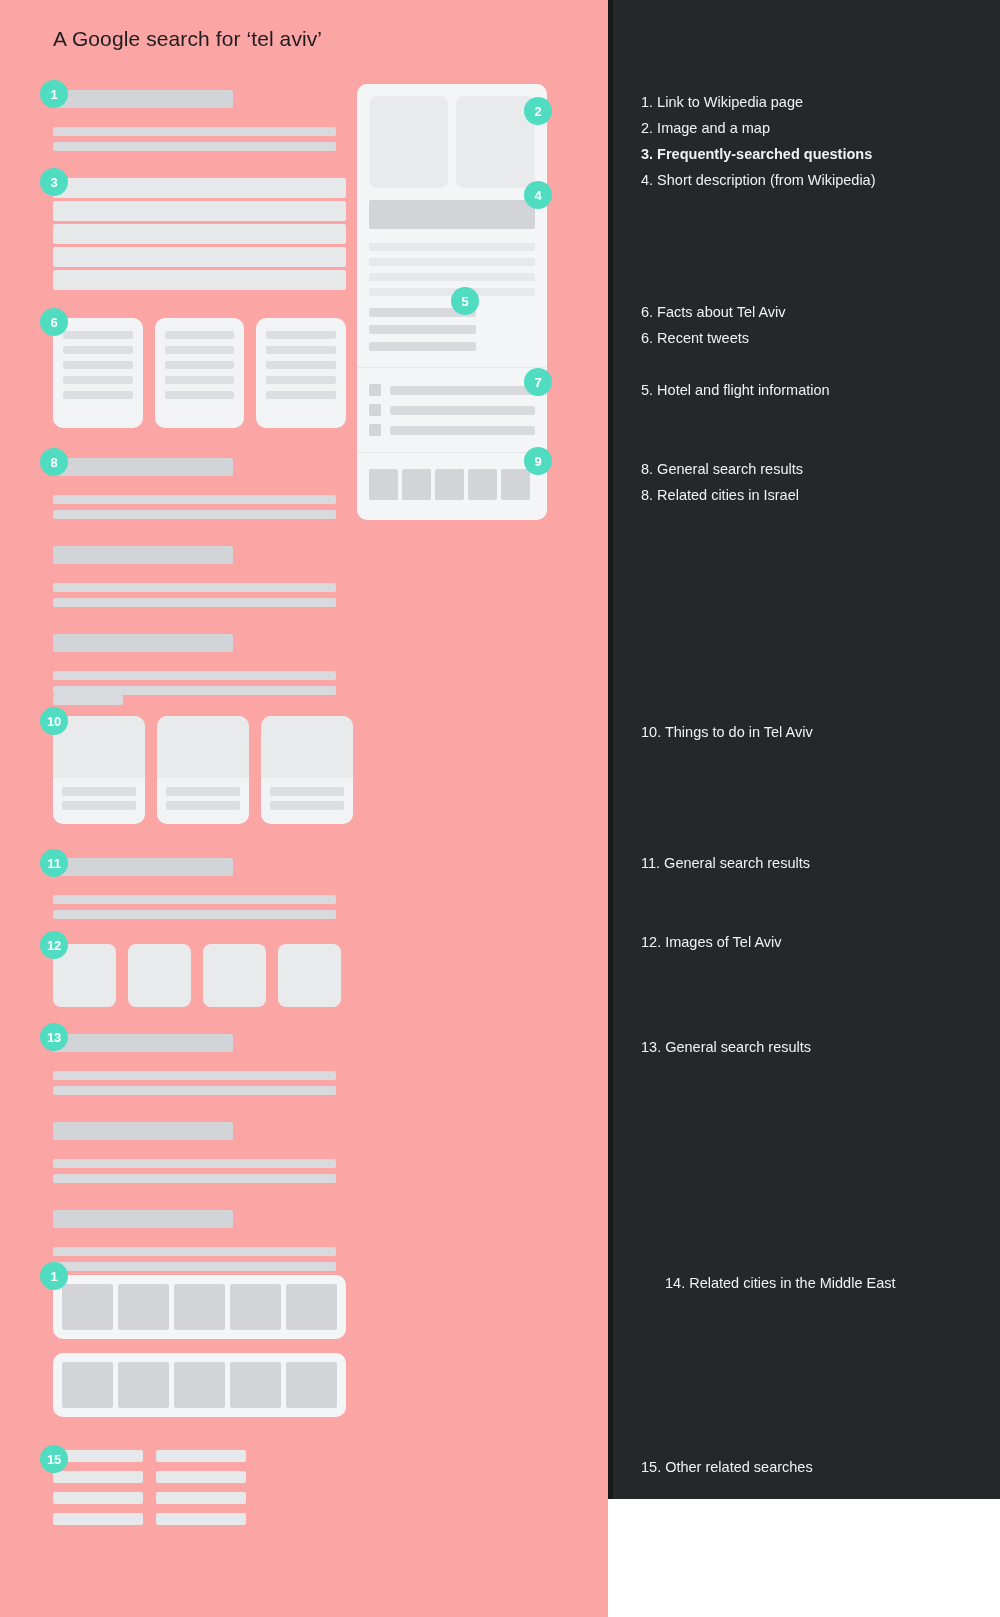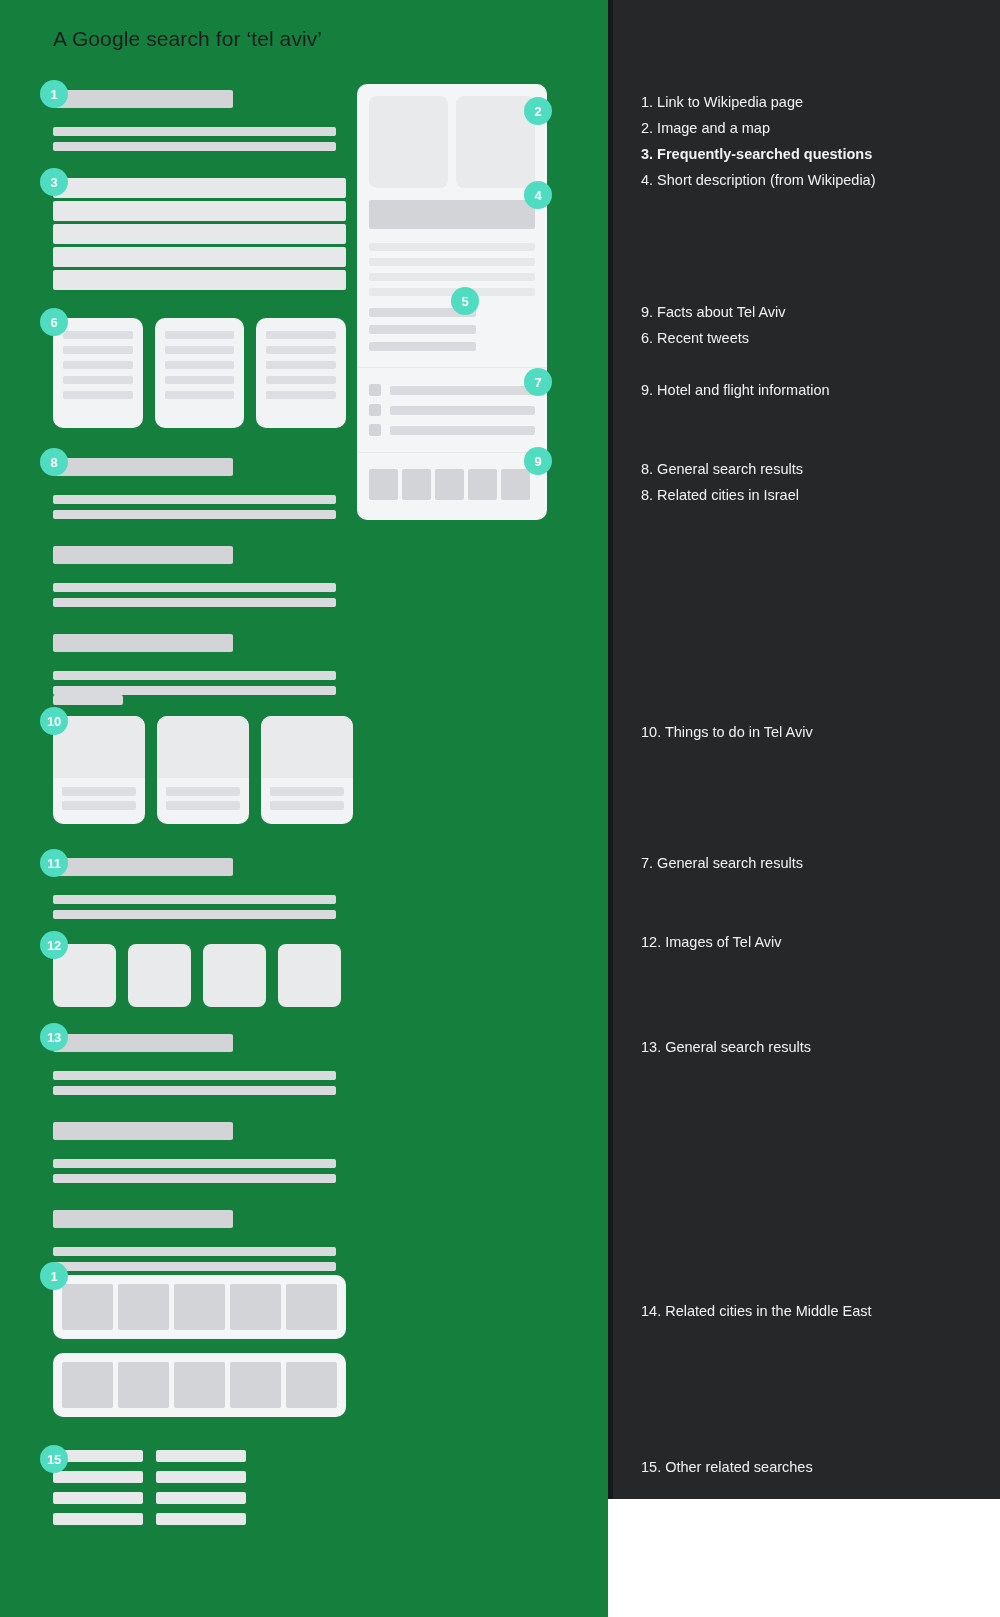--- a/index.html
+++ b/index.html
@@ -19,21 +19,21 @@
     height: 1617px;
     background: #ffffff;
   }
 
   
   .wire-pane {
     position: absolute;
     left: 0; top: 0;
     width: 608px;
     height: 1617px;
-    background: #15803d;
+    background: #fca5a5;
   }
 
   .page-title {
     position: absolute;
     left: 53px;
     top: 27px;
     font-size: 21px;
     font-weight: 400;
     color: #1d1d1f;
     letter-spacing: 0.1px;
@@ -310,27 +310,27 @@
       </div>
 
   </div>
 
   <div class="legend-pane">
     <div id="legend-layer">
         <div class="legend-item" style="top: 93px;">1. Link to Wikipedia page</div>
         <div class="legend-item" style="top: 119px;">2. Image and a map</div>
         <div class="legend-item" style="top: 145px; font-weight: bold;">3. Frequently-searched questions</div>
         <div class="legend-item" style="top: 171px;">4. Short description (from Wikipedia)</div>
-        <div class="legend-item" style="top: 303px;">9. Facts about Tel Aviv</div>
+        <div class="legend-item" style="top: 303px;">6. Facts about Tel Aviv</div>
         <div class="legend-item" style="top: 329px;">6. Recent tweets</div>
-        <div class="legend-item" style="top: 381px;">9. Hotel and flight information</div>
+        <div class="legend-item" style="top: 381px;">5. Hotel and flight information</div>
         <div class="legend-item" style="top: 460px;">8. General search results</div>
         <div class="legend-item" style="top: 486px;">8. Related cities in Israel</div>
         <div class="legend-item" style="top: 723px;">10. Things to do in Tel Aviv</div>
-        <div class="legend-item" style="top: 854px;">7. General search results</div>
+        <div class="legend-item" style="top: 854px;">11. General search results</div>
         <div class="legend-item" style="top: 933px;">12. Images of Tel Aviv</div>
         <div class="legend-item" style="top: 1038px;">13. General search results</div>
-        <div class="legend-item" style="top: 1302px;">14. Related cities in the Middle East</div>
+        <div class="legend-item" style="top: 1274px; margin-left: 24px;">14. Related cities in the Middle East</div>
         <div class="legend-item" style="top: 1458px;">15. Other related searches</div>
       </div>
   </div>
 
 </div>
 
 </body></html>

